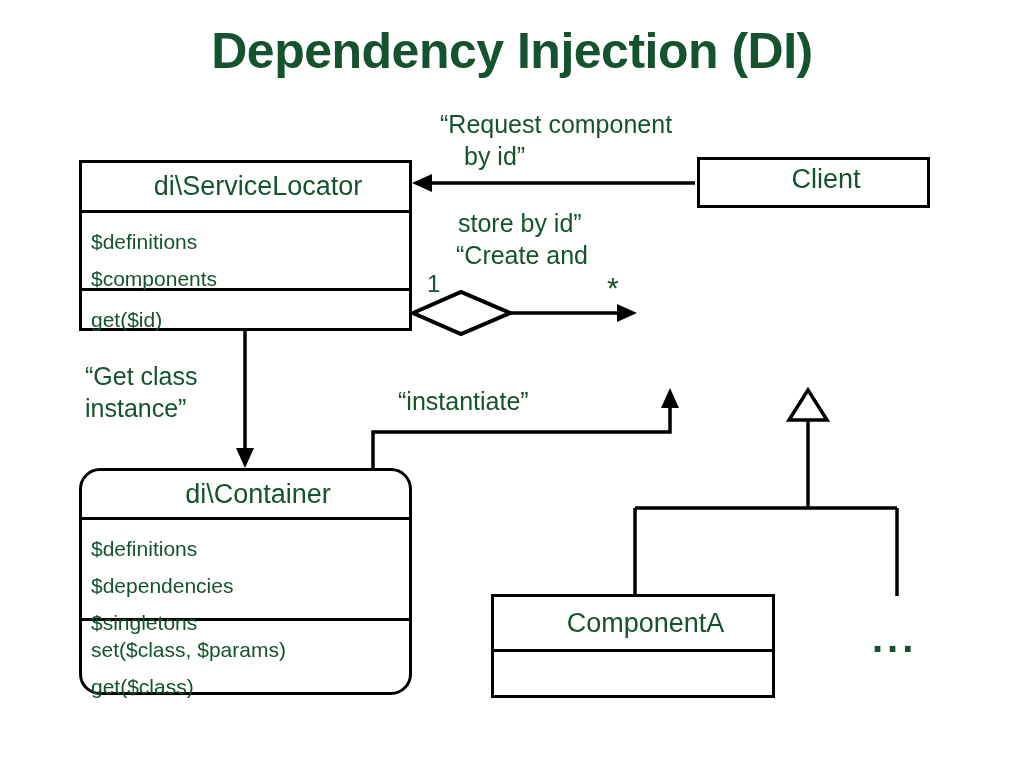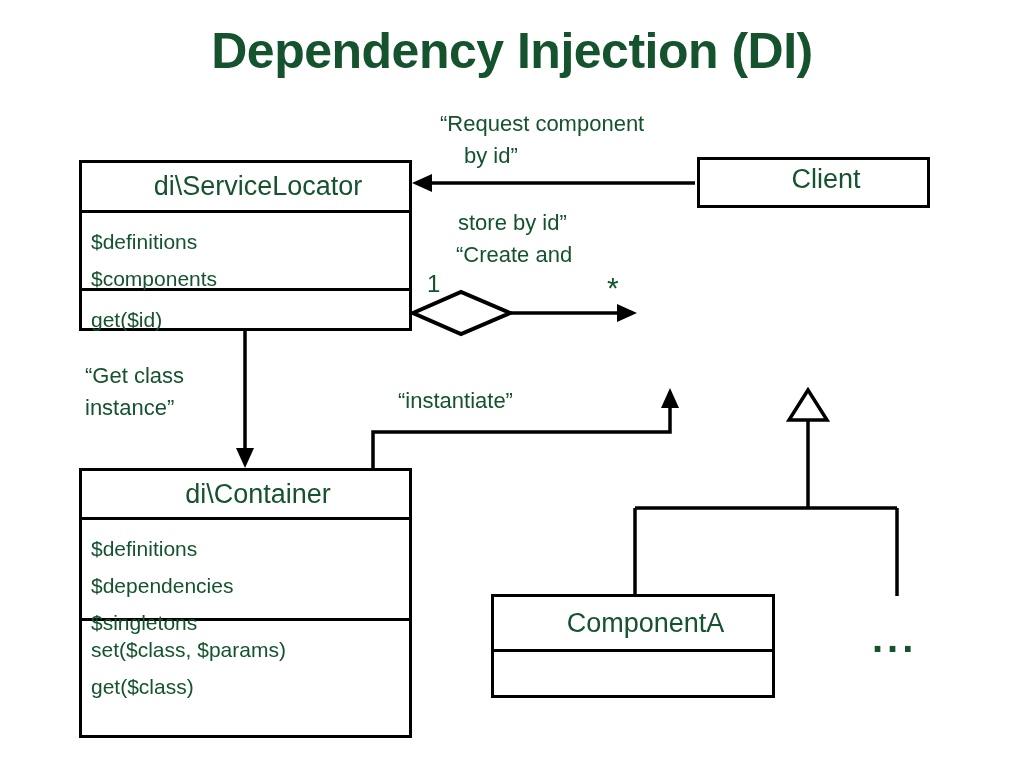--- a/index.html
+++ b/index.html
@@ -60,21 +60,21 @@
     padding: 0;
   }
   .uml-row {
     white-space: nowrap;
     margin-top: 9px;
   }
 
   
   .edge-label {
     position: absolute;
-    font-size: 22px;
+    font-size: 25px;
     line-height: 32px;
     white-space: nowrap;
   }
   .mult-label {
     position: absolute;
     font-size: 24px;
     line-height: 24px;
   }
 
   
@@ -173,21 +173,21 @@
     <div class="uml-compartment" style="height:46px;">
       <div class="uml-row">get($id)</div>
     </div>
   </div>
 
   <div class="uml-box" style="left:697px; top:157px; width:233px; height:51px;">
     <div class="uml-title" style="height:39px;">Client</div>
   </div>
 
 
-  <div class="uml-box" style="left:79px; top:468px; width:333px; height:270px;">
+  <div class="uml-box" style="left:79px; top:468px; width:333px; height:227px;border-radius:21px;">
     <div class="uml-title" style="height:46px;">di\Container</div>
     <div class="uml-compartment" style="height:101px;">
       <div class="uml-row">$definitions</div>
       <div class="uml-row">$dependencies</div>
       <div class="uml-row">$singletons</div>
     </div>
     <div class="uml-compartment" style="height:74px;">
       <div class="uml-row">set($class, $params)</div>
       <div class="uml-row">get($class)</div>
     </div>

